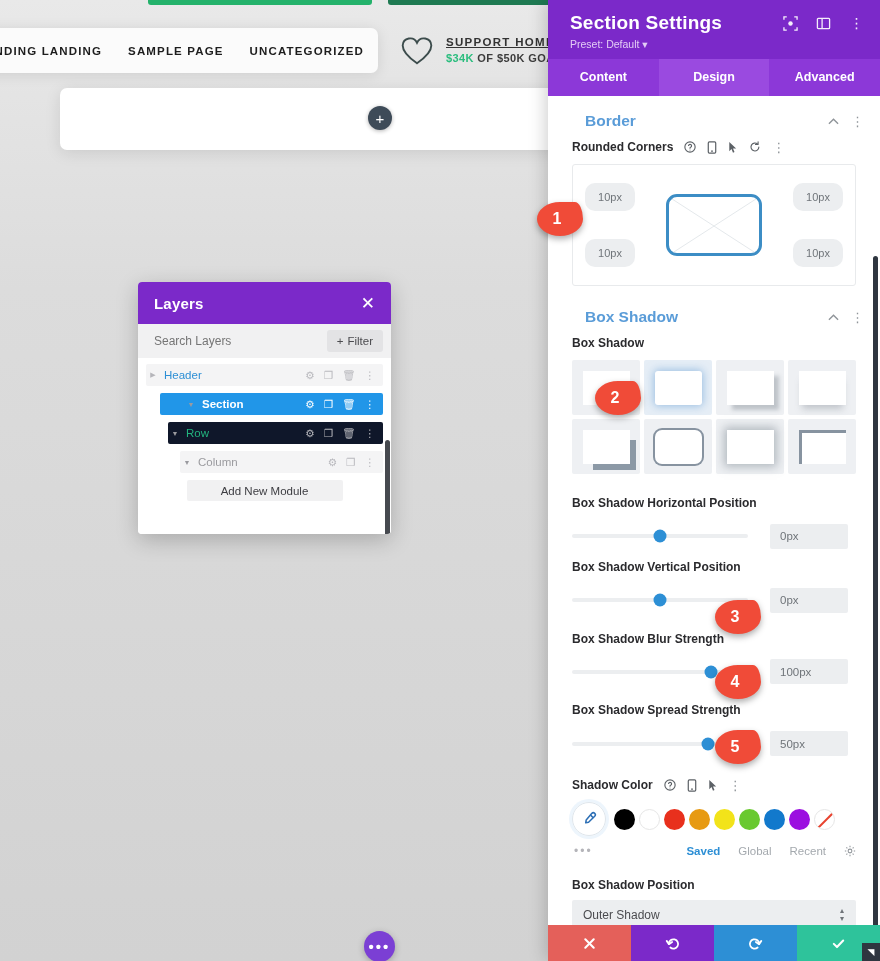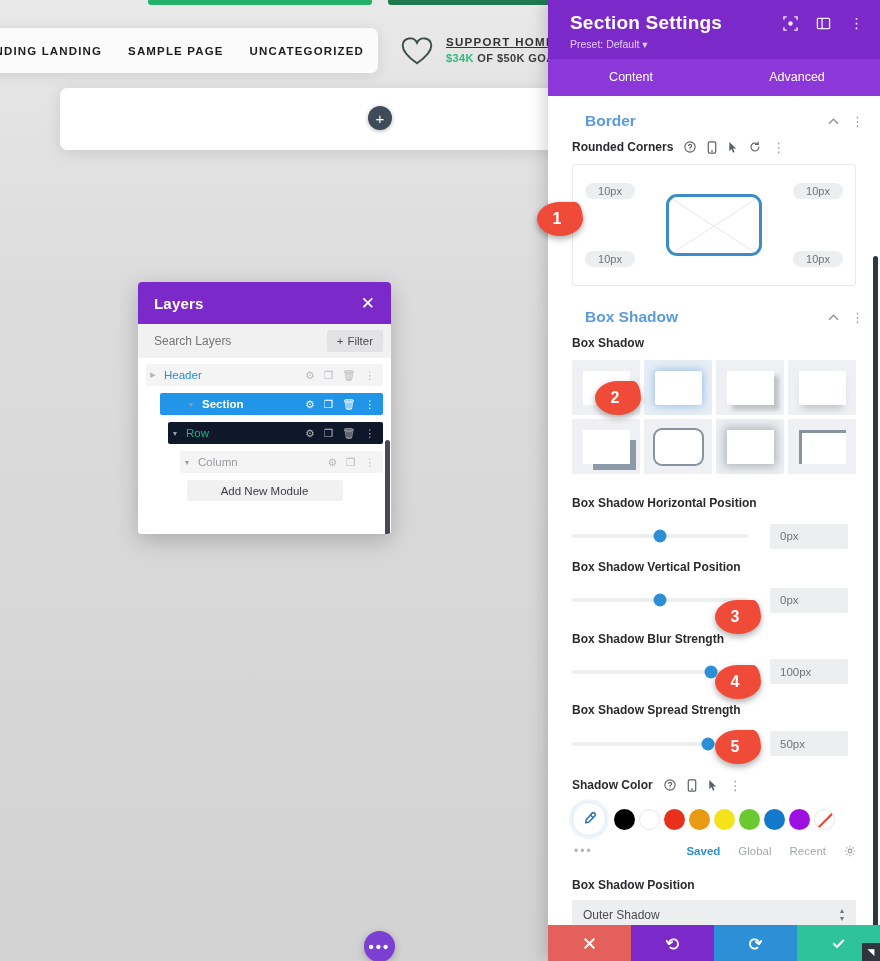--- a/index.html
+++ b/index.html
@@ -131,21 +131,21 @@
   .set-head { background:#7b29c9; color:#fff; padding: 12px 16px 9px 22px; }
   .set-head-top { display:flex; align-items:center; justify-content: space-between; }
   .set-title { font-size: 19px; font-weight: bold; letter-spacing:.2px; }
   .set-head-icons { display:flex; align-items:center; gap: 18px; }
   .hicon { width: 15px; height: 15px; opacity:.92; cursor:pointer; display:block; }
   .set-preset { font-size: 10.5px; margin-top: 4px; color:#e3ccf5; }
 
   .tabs { display:flex; background:#8c38d8; }
   .tab {
     flex: 1; text-align:center; padding: 11px 0 12px;
-    font-size: 12.5px; color:#fff; cursor:pointer; font-weight: normal;
+    font-size: 12.5px; color:#fff; cursor:pointer; font-weight: bold;
   }
   .tab.active { background:#9a4ae0; }
 
   .set-scroll { flex: 1; overflow: hidden; position: relative; background:#fff; }
   .panel-scrollbar {
     position:absolute; right: 2px; top: 160px; width: 5px; height: 700px;
     background:#2f3640; border-radius:3px;
   }
 
   .group-head {
@@ -163,21 +163,21 @@
   }
   .field-label { font-size: 12px; color:#2b2b2e; font-weight: bold; }
   .mini-ico { color:#5c6166; display:flex; align-items:center; cursor:pointer; }
 
   
   .corners-box {
     margin: 0 24px; border: 1px solid #e8eaec; border-radius: 3px;
     height: 122px; position: relative; background: #fff;
   }
   .corner-val {
-    position:absolute; width: 50px; height: 16px; background:#eceef0;
+    position:absolute; width: 50px; height: 28px; background:#eceef0;
     border-radius: 10px; font-size: 11px; color:#6f7479;
     display:flex; align-items:center; justify-content:center;
   }
   .corner-tl { left: 12px; top: 18px; }
   .corner-tr { right: 12px; top: 18px; }
   .corner-bl { left: 12px; bottom: 18px; }
   .corner-br { right: 12px; bottom: 18px; }
   .corner-preview {
     position:absolute; left: 50%; top: 50%; transform: translate(-50%,-50%);
     width: 96px; height: 62px; border: 3px solid #3c8dc5; border-radius: 11px;
@@ -410,20 +410,21 @@
               <line x1="6.5" y1="2.5" x2="6.5" y2="13.5"></line>
           </svg>
           <span class="hicon" style="font-size:14px;line-height:15px;text-align:center;">⋮</span>
         </span>
       </div>
       <div class="set-preset">Preset: Default ▾</div>
     </div>
 
     <div class="tabs">
       <div class="tab">Content</div>
+      <div class="tab active">Design</div>
       <div class="tab">Advanced</div>
     </div>
 
     <div class="set-scroll">
 
       <div class="group-head">
         <span class="group-title">Border</span>
         <span class="group-head-right">
           <svg class="chev-up" viewBox="0 0 12 8" fill="none" stroke="#8f9499" stroke-width="1.5">
               <path d="M1 6.5 6 1.5 11 6.5"></path>

